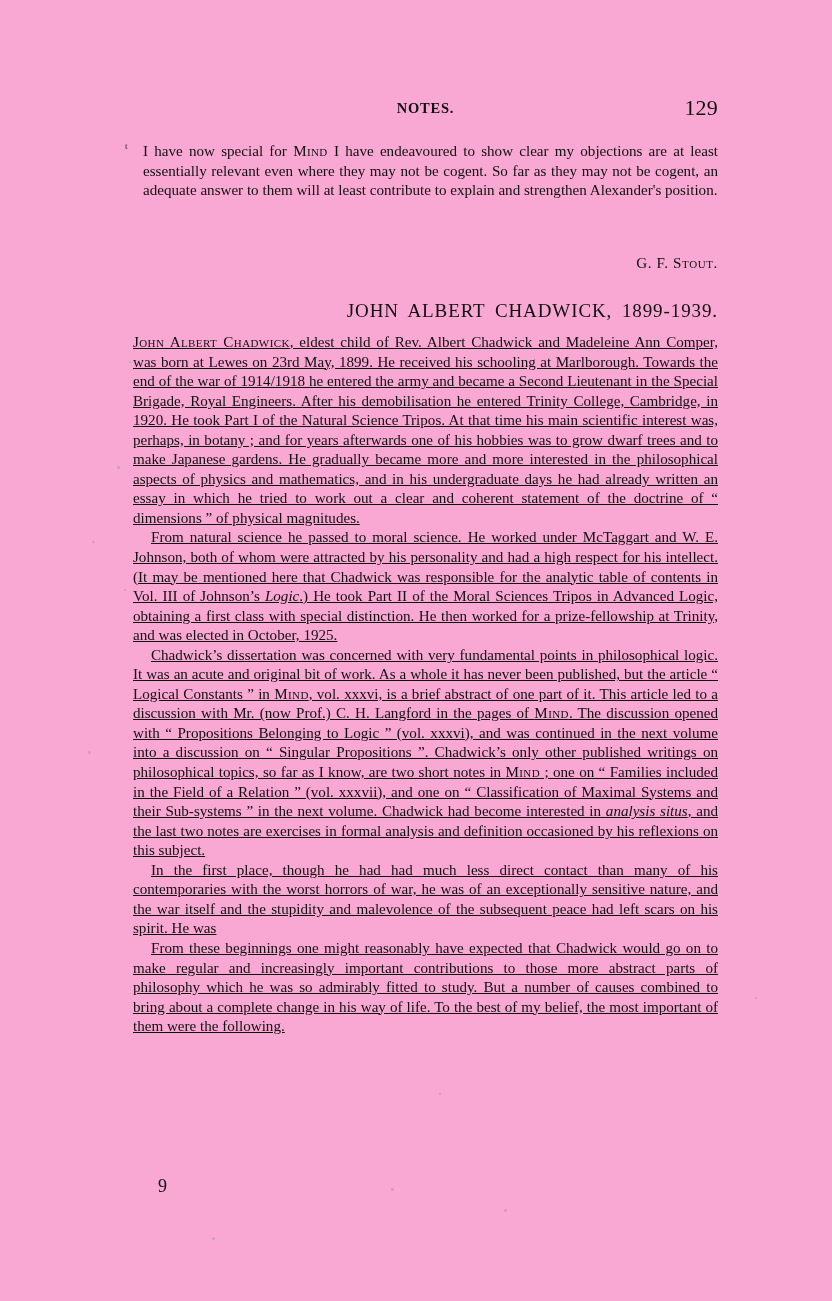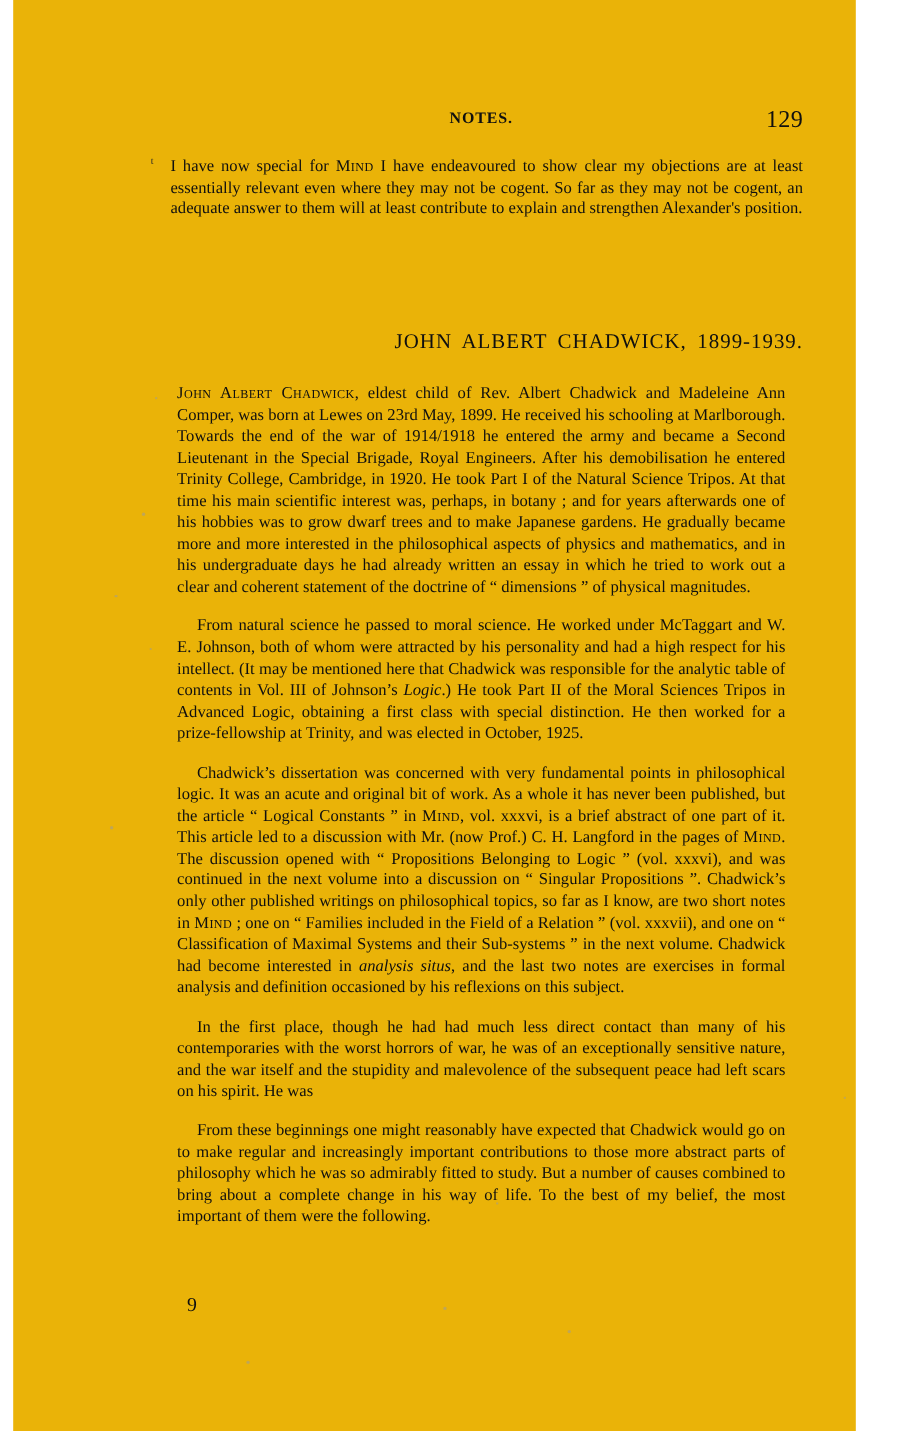--- a/index.html
+++ b/index.html
@@ -12,25 +12,25 @@
     width: 832px;
     height: 1301px;
     position: relative;
     font-family: "Liberation Serif", "DejaVu Serif", serif;
     color: #101010;
     overflow: hidden;
   }
 
   .page {
     position: absolute;
-    left: 12px;
+    left: 0;
     top: 0;
-    width: 766px;
+    width: 832px;
     height: 1301px;
-    background: #eab308;
+    background: #f9a8d4;
   }
 
   
   .runhead {
     position: absolute;
     left: 133px;
     top: 100px;
     width: 585px;
     height: 22px;
   }
@@ -100,25 +100,26 @@
   
   .body {
     position: absolute;
     left: 133px;
     top: 333px;
     width: 585px;
     font-size: 15.1px;
     line-height: 19.55px;
   }
   .body p {
-    margin: 16px;
+    margin: 0;
     text-align: justify;
     text-justify: inter-word;
     hyphens: none;
     text-indent: 18px;
+    text-decoration: underline;
   }
   .body p.noindent { text-indent: 0; }
 
   .sc { font-variant: small-caps; letter-spacing: 0.4px; }
   .it { font-style: italic; }
 
   
   .footsig {
     position: absolute;
     left: 158px;
@@ -141,20 +142,21 @@
 
   <div class="runhead">
     <div class="runhead-title">NOTES.</div>
     <div class="runhead-folio">129</div>
   </div>
 
   <div class="quoteblock">
     <span class="marker">t</span><span>I have now special for </span><span class="sc">Mind</span><span> I have endeavoured to show clear my objections are at least essentially relevant even where they may not be cogent.  So far as they may not be cogent, an adequate answer to them will at least contribute to explain and strengthen Alexander's position.</span>
   </div>
 
+  <div class="signature" id="sig-stout">G. F. Stout.</div>
 
   <div class="arttitle">JOHN ALBERT CHADWICK, 1899-1939.</div>
 
   <div class="body">
 
     <p class="noindent"><span class="sc">John Albert Chadwick</span><span>, eldest child of Rev. Albert Chadwick and Madeleine Ann Comper, was born at Lewes on 23rd May, 1899.  He received his schooling at Marlborough.  Towards the end of the war of 1914/1918 he entered the army and became a Second Lieutenant in the Special Brigade, Royal Engineers.  After his demobilisation he entered Trinity College, Cambridge, in 1920.  He took Part I of the Natural Science Tripos.  At that time his main scientific interest was, perhaps, in botany ; and for years afterwards one of his hobbies was to grow dwarf trees and to make Japanese gardens.  He gradually became more and more interested in the philosophical aspects of physics and mathematics, and in his undergraduate days he had already written an essay in which he tried to work out a clear and coherent statement of the doctrine of “ dimensions ” of physical magnitudes.</span></p>
 
     <p><span>From natural science he passed to moral science.  He worked under McTaggart and W. E. Johnson, both of whom were attracted by his personality and had a high respect for his intellect.  (It may be mentioned here that Chadwick was responsible for the analytic table of contents in Vol. III of Johnson’s </span><span class="it">Logic</span><span>.)   He took Part II of the Moral Sciences Tripos in Advanced Logic, obtaining a first class with special distinction.  He then worked for a prize-fellowship at Trinity, and was elected in October, 1925.</span></p>
 
     <p><span>Chadwick’s dissertation was concerned with very fundamental points in philosophical logic.  It was an acute and original bit of work.  As a whole it has never been published, but the article “ Logical Constants ” in </span><span class="sc">Mind</span><span>, vol. xxxvi, is a brief abstract of one part of it.  This article led to a discussion with Mr. (now Prof.) C. H. Langford in the pages of </span><span class="sc">Mind</span><span>.  The discussion opened with “ Propositions Belonging to Logic ” (vol. xxxvi), and was continued in the next volume into a discussion on “ Singular Propositions ”.  Chadwick’s only other published writings on philosophical topics, so far as I know, are two short notes in </span><span class="sc">Mind</span><span> ;  one on “ Families included in the Field of a Relation ” (vol. xxxvii), and one on “ Classification of Maximal Systems and their Sub-systems ” in the next volume.  Chadwick had become interested in </span><span class="it">analysis situs</span><span>, and the last two notes are exercises in formal analysis and definition occasioned by his reflexions on this subject.</span></p>

